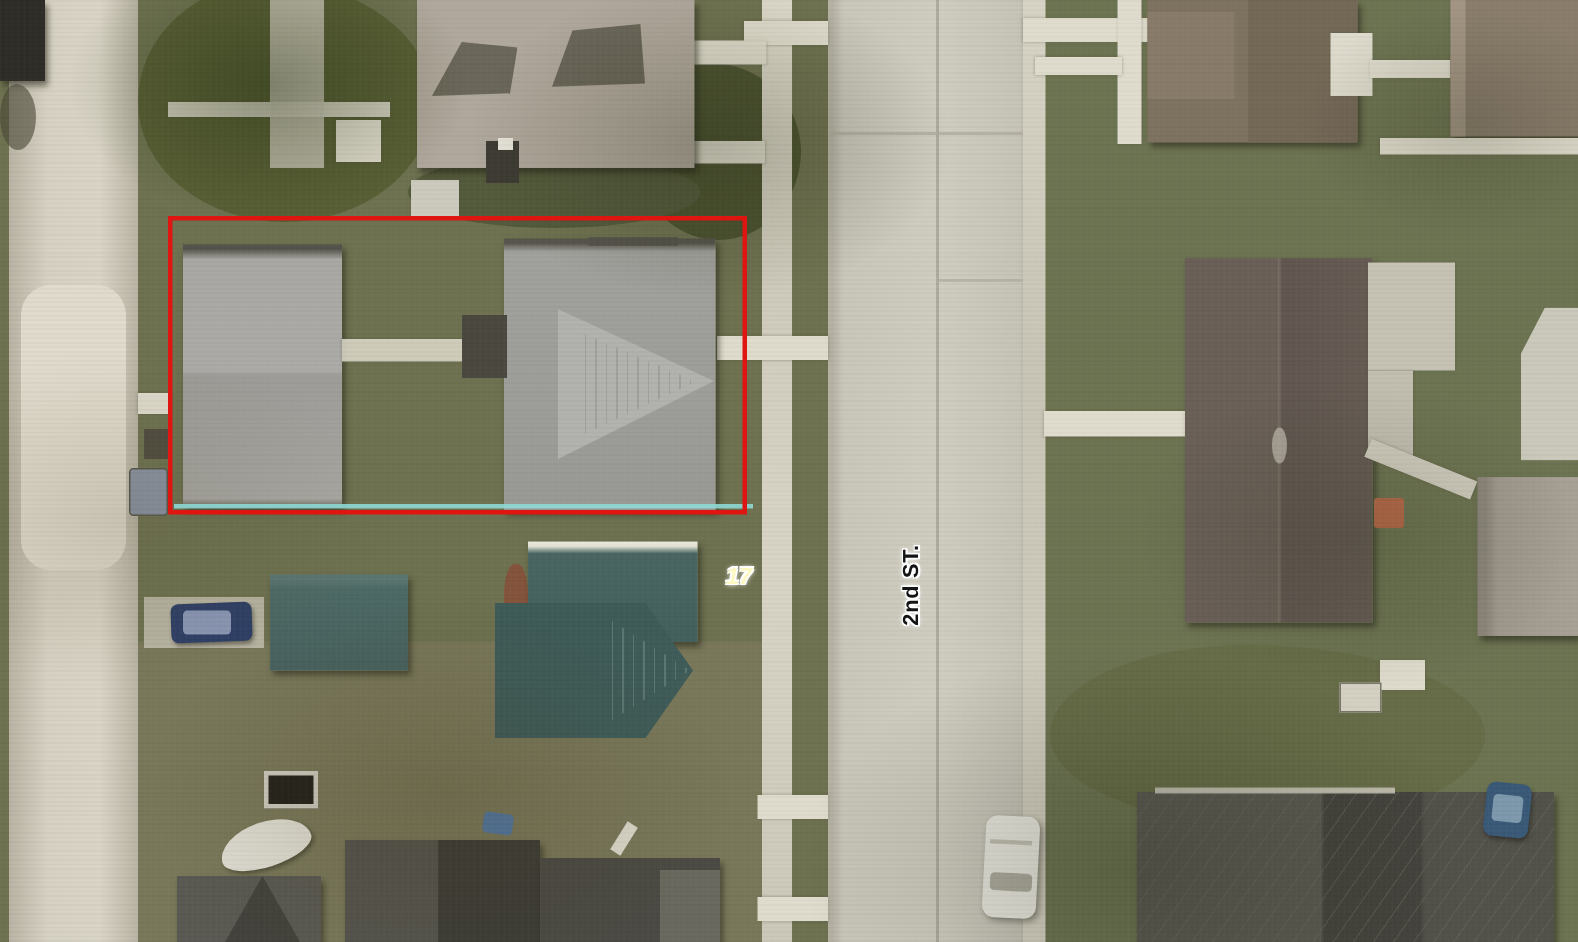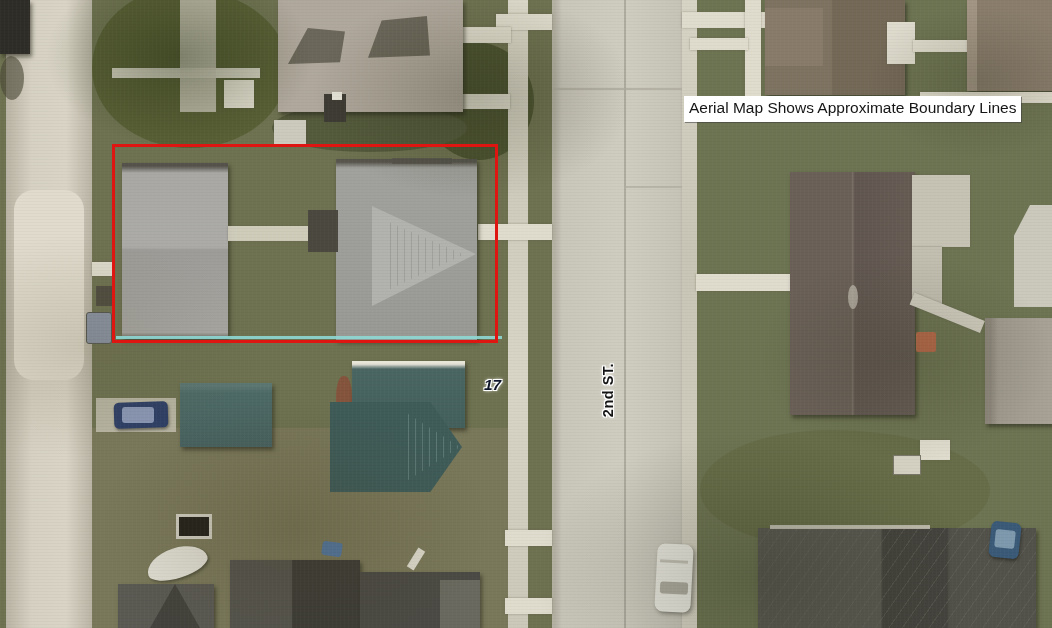--- a/index.html
+++ b/index.html
@@ -44,21 +44,21 @@
   }
   #street-label{
     position:absolute;left:572px;top:348px;width:72px;height:84px;
     display:flex;align-items:center;justify-content:center;
     transform:rotate(-90deg);transform-origin:50% 50%;
     font-size:14.5px;font-weight:bold;color:#141414;letter-spacing:.5px;
     white-space:nowrap;
   }
   #lot-number{
     position:absolute;left:484px;top:376px;
-    font-size:15.5px;font-weight:bold;font-style:italic;color:#0f172a;
+    font-size:15.5px;font-weight:bold;font-style:italic;color:#fef9c3;
   }
   #red-box{
     position:absolute;left:112px;top:144px;width:380px;height:193px;
     border:3px solid #de1510;
   }
   #cyan-line{
     position:absolute;left:116px;top:336px;width:386px;height:3px;
     background:#8ed8d4;opacity:.9;
   }
 </style>
@@ -215,15 +215,14 @@
 
   <div id="cyan-line"></div>
   <div id="red-box"></div>
 
   <div id="lot-number" class="halo">17</div>
 
   <div id="street-label">
     <span class="halo">2nd ST.</span>
   </div>
 
-  <div id="banner">Aerial Map Shows Approximate Boundary Lines</div>
 
 </div>
 
 </body></html>

